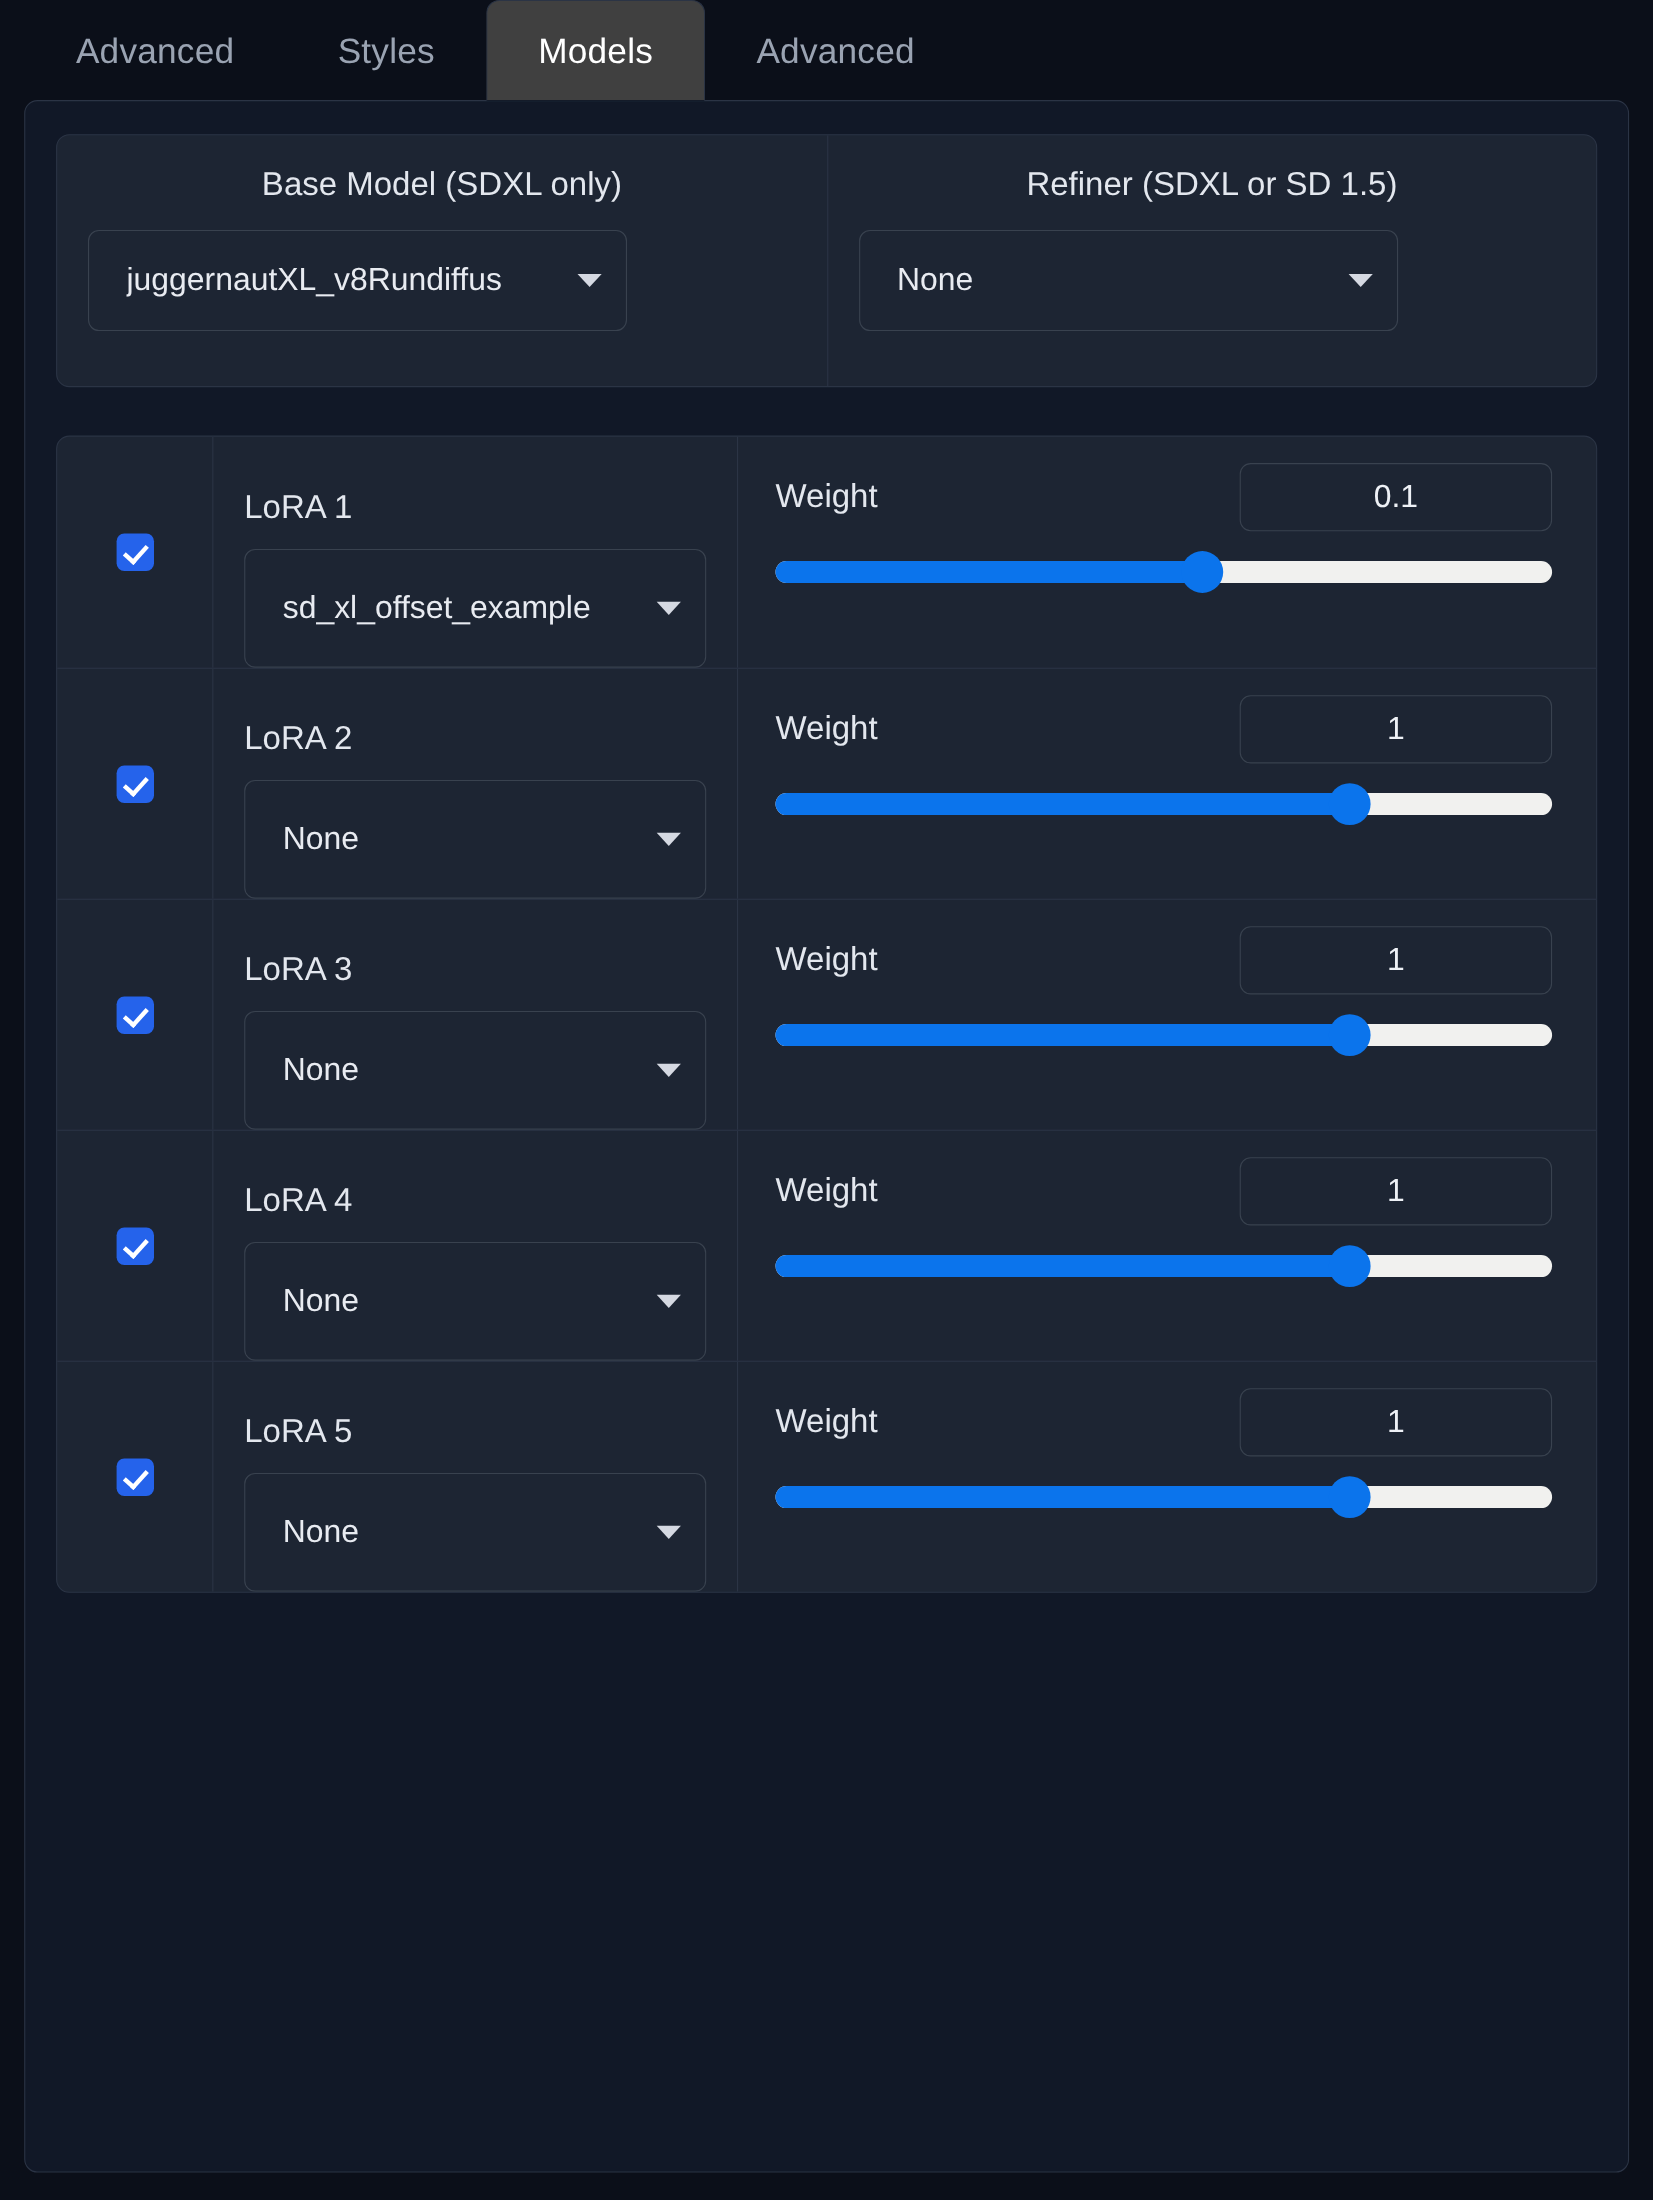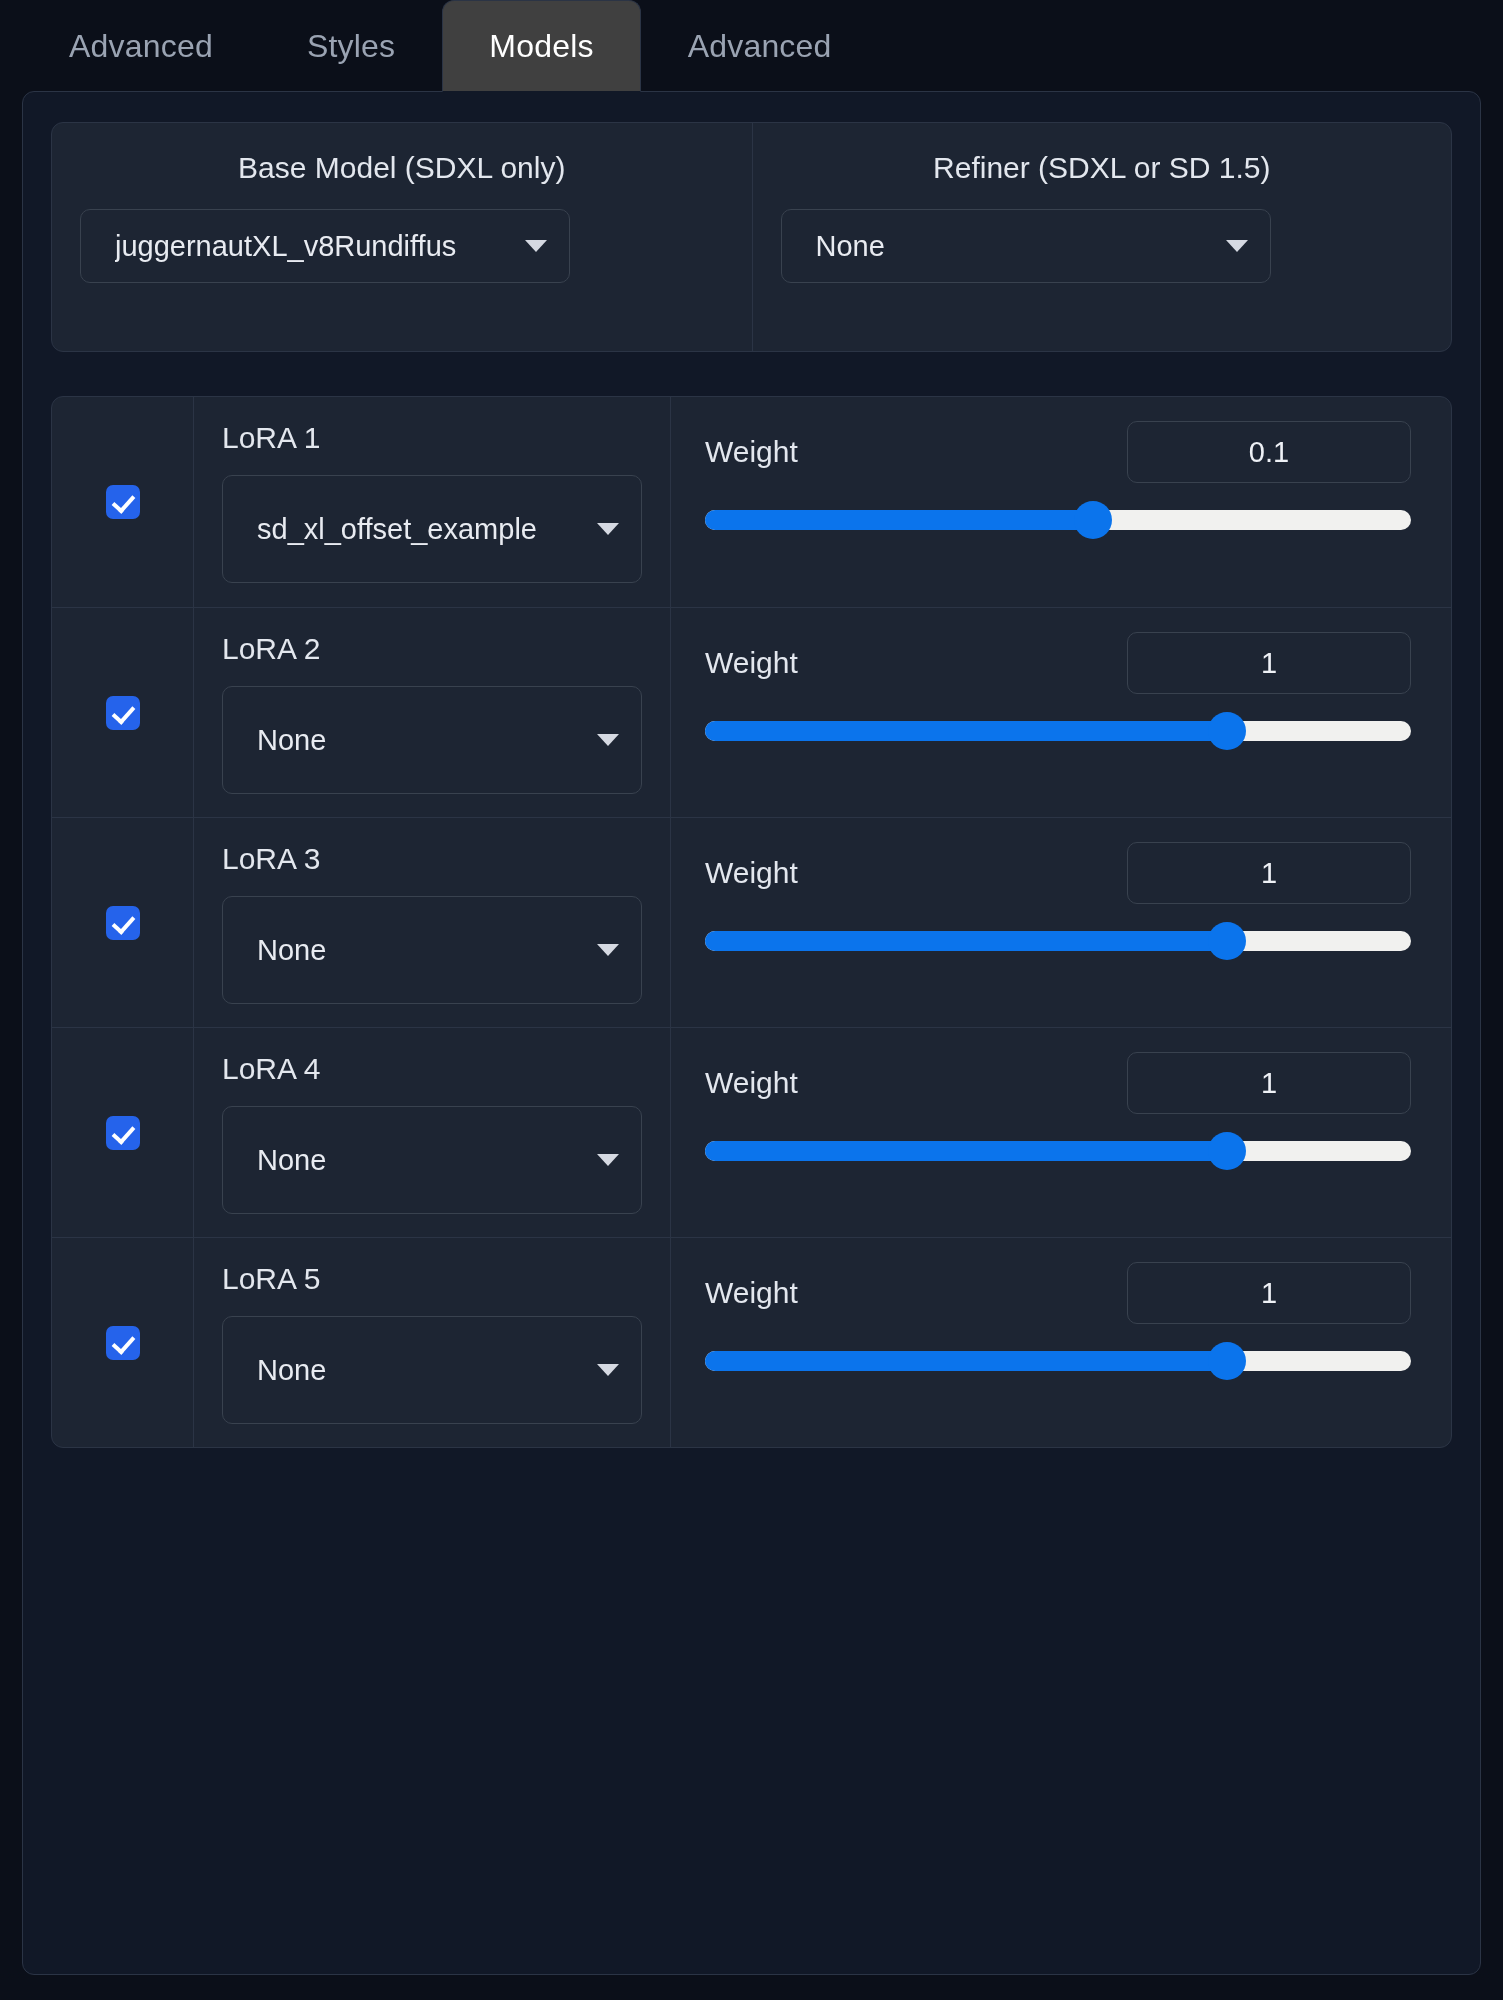--- a/index.html
+++ b/index.html
@@ -91,21 +91,21 @@
 
   .field-label {
     font-size: 30px;
     color: #e3e7ee;
     line-height: 1;
     text-align: center;
   }
 
   .select {
     position: relative;
-    height: 74px;
+    height: 92px;
     border: 1px solid #39424f;
     border-radius: 10px;
     background: #1d2533;
     display: flex;
     align-items: center;
     padding: 0 52px 0 34px;
     cursor: pointer;
     overflow: hidden;
   }
   .select .sel-text {
@@ -176,20 +176,21 @@
   }
 
   .cell-name {
     width: 477px;
     flex: 0 0 477px;
     border-right: 1px solid #2b3445;
     padding: 26px 28px 0 28px;
     display: flex;
     flex-direction: column;
     gap: 22px;
+    justify-content: flex-end;
   }
 
   .lora-title {
     font-size: 30px;
     color: #e3e7ee;
     line-height: 1;
   }
 
   .select.lora {
     width: 100%;

